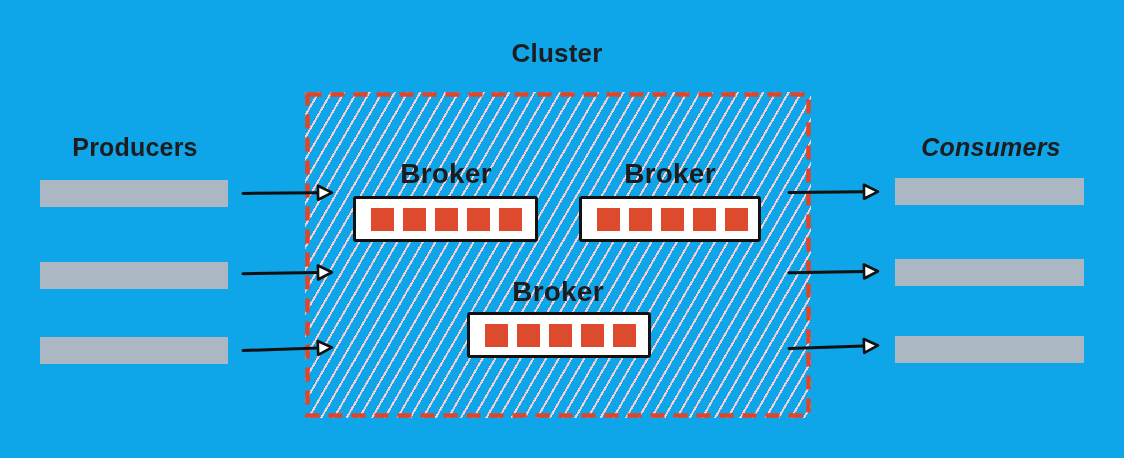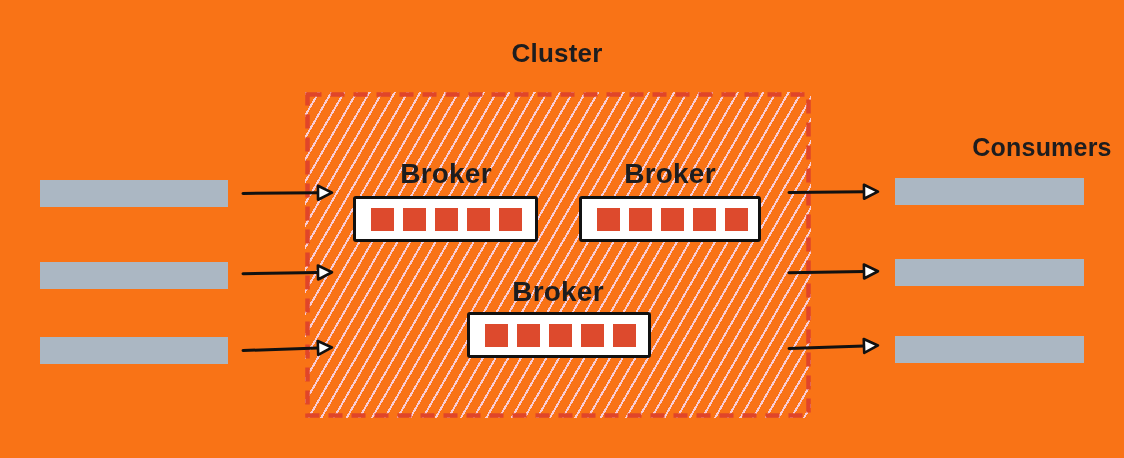--- a/index.html
+++ b/index.html
@@ -1,19 +1,19 @@
 <!DOCTYPE html>
 <html><head>
 <meta charset="utf-8">
 <style>
   html,body{margin:0;padding:0;background:#ffffff;}
   .canvas{
     position:relative;
     width:1124px;height:458px;
-    background:#f97316;
+    background:#0ea5e9;
     font-family:"Liberation Sans", sans-serif;
     color:#1d1d1f;
     overflow:hidden;
   }
   .label{
     position:absolute;
     text-align:center;
     font-weight:600;
     letter-spacing:0.2px;
     color:#1d1d1f;
@@ -65,21 +65,22 @@
 
 <div class="canvas">
 
   <div class="cluster-area">
     <svg class="cluster-border" width="506" height="326" viewBox="0 0 506 326">
       <rect x="2.5" y="2.5" width="501" height="321" fill="none" stroke="#e0452a" stroke-width="4.5" stroke-dasharray="14 9"></rect>
     </svg>
   </div>
 
   <div class="label title" style="left:477px;top:38px;width:160px;">Cluster</div>
-  <div class="label side-label" style="left:962px;top:133px;width:160px;">Consumers</div>
+  <div class="label side-label" style="left:55px;top:133px;width:160px;">Producers</div>
+  <div class="label side-label" style="left:911px;top:133px;width:160px;font-style:italic;">Consumers</div>
 
   <div class="bar" style="left:40px;top:180px;"></div>
   <div class="bar" style="left:40px;top:262px;"></div>
   <div class="bar" style="left:40px;top:337px;"></div>
 
   <div class="bar" style="left:895px;top:178px;width:189px;"></div>
   <div class="bar" style="left:895px;top:259px;width:189px;"></div>
   <div class="bar" style="left:895px;top:336px;width:189px;"></div>
 
   <svg class="arrow" style="left:241px;top:182px;transform:rotate(-0.5deg);" width="94" height="22" viewBox="0 0 94 22">

